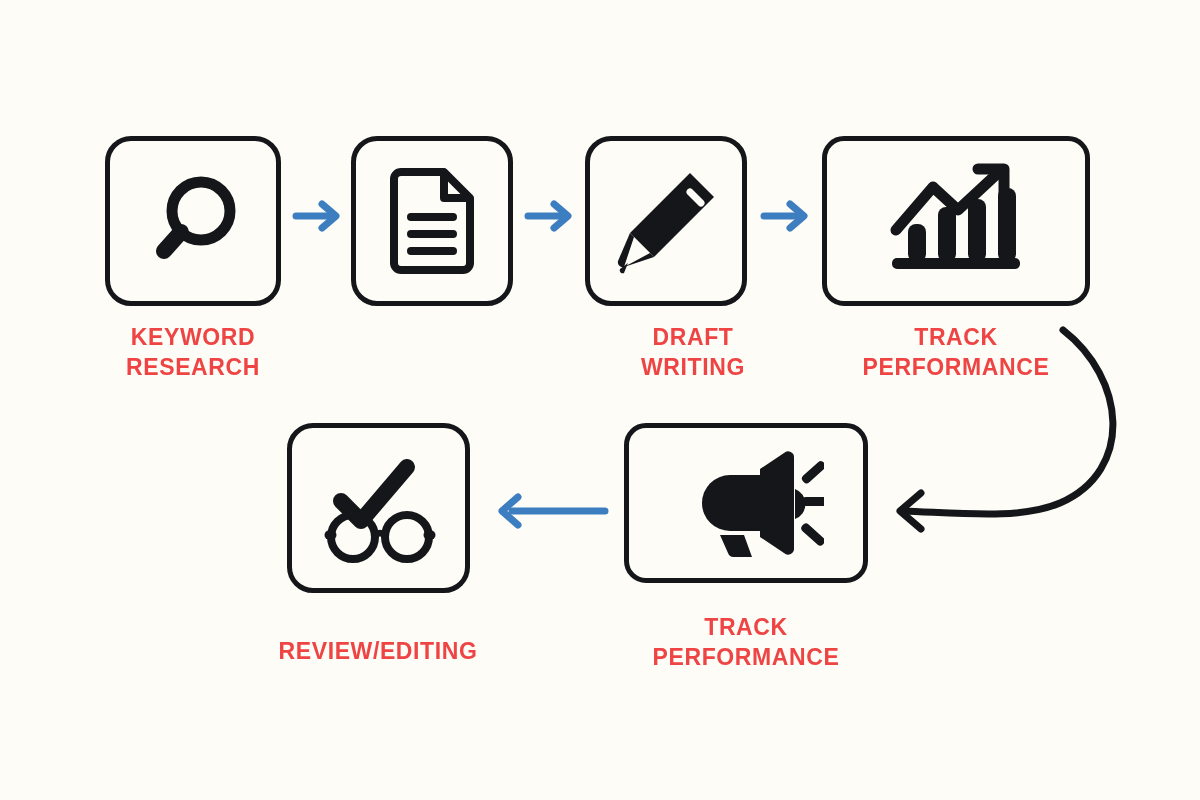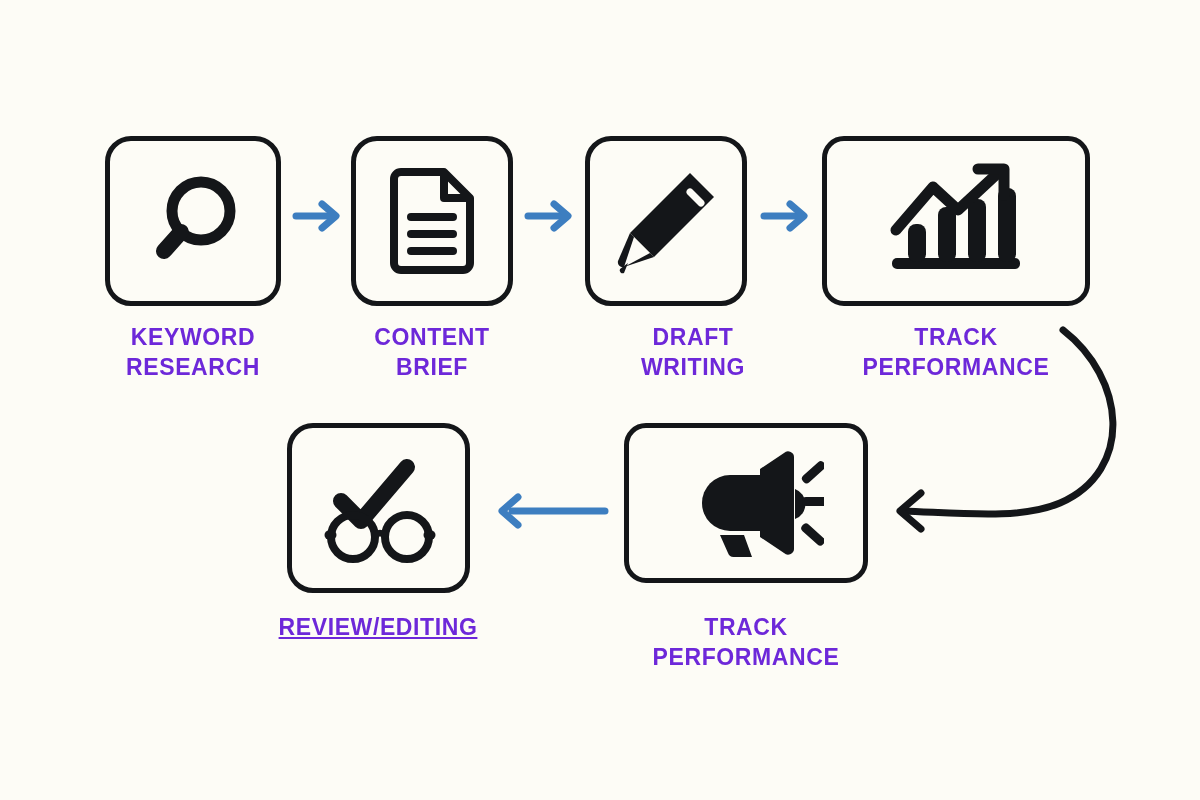--- a/index.html
+++ b/index.html
@@ -33,21 +33,21 @@
   .node svg { display: block; }
 
   .node-label {
     position: absolute;
     text-align: center;
     font-family: "Liberation Sans", sans-serif;
     font-weight: bold;
     font-size: 23px;
     line-height: 30px;
     letter-spacing: 0.6px;
-    color: #6d28d9;
+    color: #ef4444;
     white-space: pre-line;
     text-transform: uppercase;
   }
 
   .arrow-layer {
     position: absolute;
     left: 0;
     top: 0;
     width: 1200px;
     height: 800px;
@@ -74,22 +74,20 @@
     <span>
       <svg width="100" height="108" viewBox="0 0 100 108">
         <path d="M12 12 a7 7 0 0 1 7 -7 H62 L88 31 V96 a7 7 0 0 1 -7 7 H19 a7 7 0 0 1 -7 -7 Z" fill="none" stroke="#141619" stroke-width="8" stroke-linejoin="round"></path>
         <path d="M62 5 V31 H88" fill="none" stroke="#141619" stroke-width="8" stroke-linejoin="round"></path>
         <line x1="29" y1="50" x2="71" y2="50" stroke="#141619" stroke-width="8" stroke-linecap="round"></line>
         <line x1="29" y1="67" x2="71" y2="67" stroke="#141619" stroke-width="8" stroke-linecap="round"></line>
         <line x1="29" y1="84" x2="71" y2="84" stroke="#141619" stroke-width="8" stroke-linecap="round"></line>
       </svg>
     </span>
   </div>
-  <div class="node-label" style="left:297px; top:322px; width:270px;">CONTENT
-BRIEF</div>
 
   <div class="node" style="left:585px; top:136px; width:162px; height:170px;">
     <span>
       <svg width="112" height="112" viewBox="0 0 112 112">
         <g fill="#141619">
           <path d="M80 8 L104 32 L44 92 L20 68 Z"></path>
           <path d="M20 68 L44 92 L14 102 a5 5 0 0 1 -6 -6 Z"></path>
         </g>
         <path d="M14 102 L24 72 L40 88 Z" fill="#fdfcf6"></path>
         <path d="M18 98 L10 104 a3 3 0 0 0 4 4 Z" fill="#141619"></path>
@@ -141,21 +139,21 @@
       <svg width="128" height="118" viewBox="0 0 128 118">
         <polyline points="26,52 46,72 92,18" fill="none" stroke="#141619" stroke-width="16" stroke-linecap="round" stroke-linejoin="round"></polyline>
         <circle cx="38" cy="88" r="22" fill="none" stroke="#141619" stroke-width="8"></circle>
         <circle cx="92" cy="88" r="22" fill="none" stroke="#141619" stroke-width="8"></circle>
         <path d="M60 86 a8 8 0 0 1 10 0" fill="none" stroke="#141619" stroke-width="7" stroke-linecap="round"></path>
         <line x1="14" y1="86" x2="17" y2="86" stroke="#141619" stroke-width="9" stroke-linecap="round"></line>
         <line x1="113" y1="86" x2="116" y2="86" stroke="#141619" stroke-width="9" stroke-linecap="round"></line>
       </svg>
     </span>
   </div>
-  <div class="node-label" style="left:243px; top:612px; width:270px;text-decoration:underline;">REVIEW/EDITING</div>
+  <div class="node-label" style="left:243px; top:636px; width:270px;">REVIEW/EDITING</div>
 
   <svg class="arrow-layer" viewBox="0 0 1200 800">
 
     <g>
       <line x1="296" y1="216" x2="330" y2="216" stroke="#3d7ec0" stroke-width="7" stroke-linecap="round"></line>
       <polyline points="322,204 336,216 322,228" fill="none" stroke="#3d7ec0" stroke-width="7" stroke-linecap="round" stroke-linejoin="round"></polyline>
     </g>
 
     <g>
       <line x1="528" y1="216" x2="562" y2="216" stroke="#3d7ec0" stroke-width="7" stroke-linecap="round"></line>

